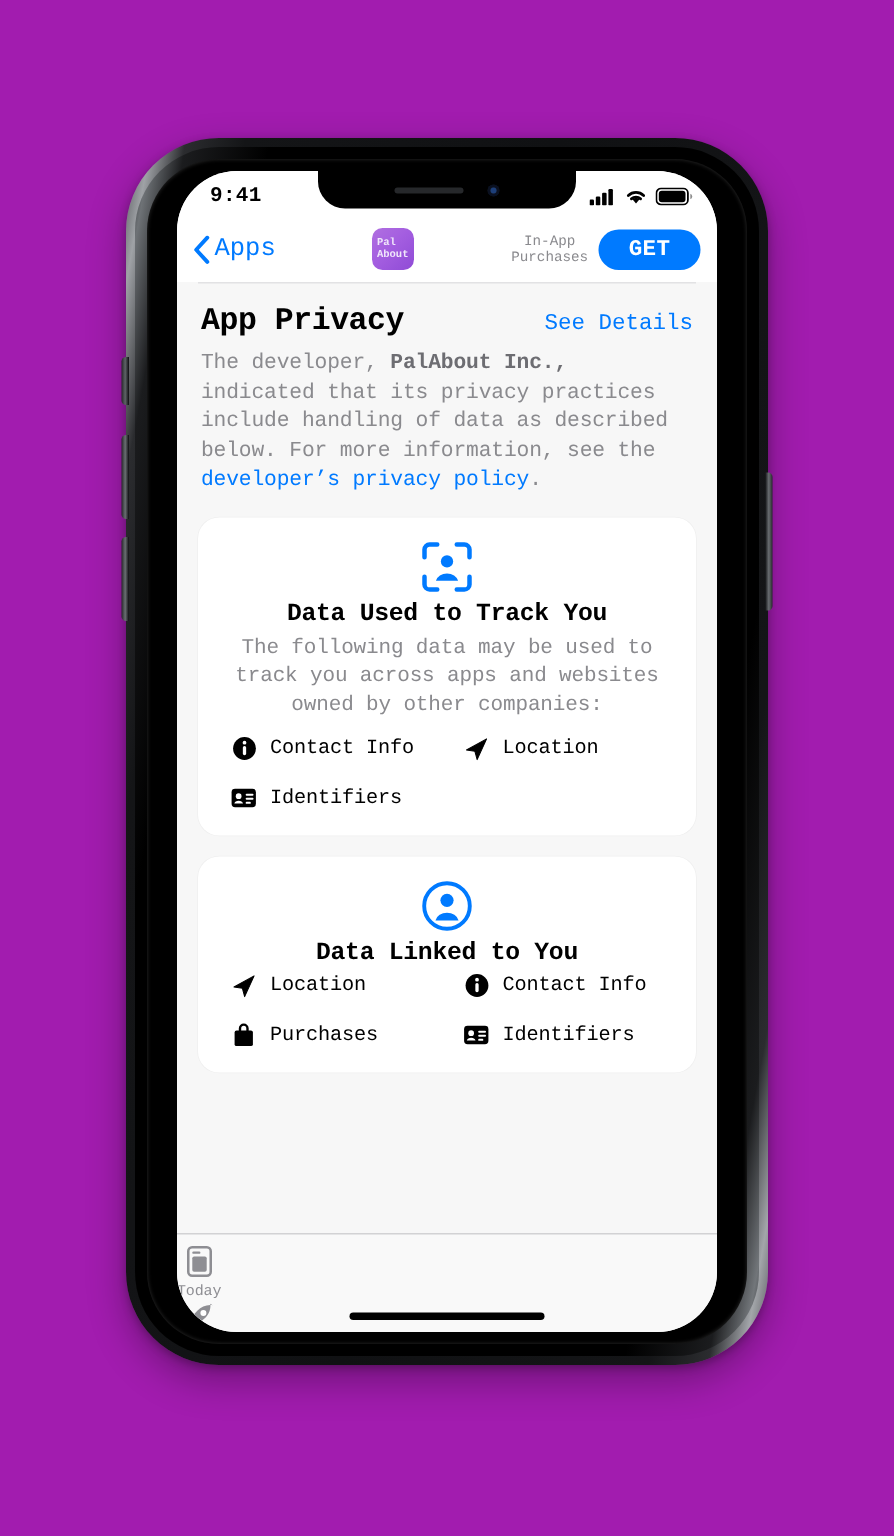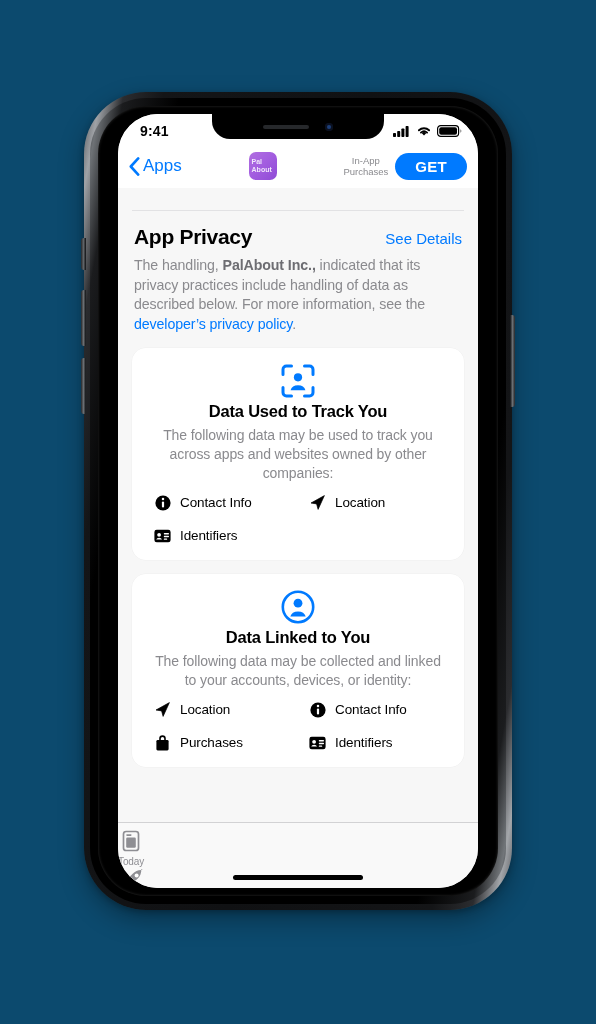--- a/index.html
+++ b/index.html
@@ -13,21 +13,22 @@
     overflow: hidden;
     font-family: "Liberation Sans", sans-serif;
     -webkit-font-smoothing: antialiased;
   }
 
   
   #stage {
     position: relative;
     width: 596px;
     height: 1024px;
-    background: #0c4a6e;
+    background: #a21caf;
+    font-family: Liberation Mono, monospace;
   }
 
   .phone-outer {
     position: absolute;
     left: 84px;
     top: 92px;
     width: 428px;
     height: 818px;
     border-radius: 62px;
     background: linear-gradient(100deg,
@@ -234,21 +235,20 @@
   
   .content {
     position: absolute;
     top: 74px;
     left: 0; right: 0;
     bottom: 66px;
     background: #f7f7f7;
     overflow: hidden;
     padding: 0 14px;
     box-sizing: border-box;
-    margin-top: 22px;
   }
   .sep {
     height: 1px;
     background: #e2e2e4;
     margin: 0 0 0 0;
   }
 
   .section-head {
     display: flex;
     align-items: baseline;
@@ -436,21 +436,21 @@
 
     <div class="content">
       <div class="sep"></div>
 
       <div class="section-head">
         <div class="section-title">App Privacy</div>
         <div class="see-details">See Details</div>
       </div>
 
       <div class="blurb">
-        <span>The handling, </span><b>PalAbout Inc.,</b><span> indicated that its privacy practices include handling of data as described below. For more information, see the </span><a>developer’s privacy policy</a><span>.</span>
+        <span>The developer, </span><b>PalAbout Inc.,</b><span> indicated that its privacy practices include handling of data as described below. For more information, see the </span><a>developer’s privacy policy</a><span>.</span>
       </div>
 
       <div class="card">
         <div class="card-icon-wrap">
           <svg width="34" height="34" viewBox="0 0 34 34">
             <path d="M2 10.5 V5.4 A3.4 3.4 0 0 1 5.4 2 H10.5" stroke="#007aff" stroke-width="3" fill="none" stroke-linecap="round"></path>
             <path d="M23.5 2 H28.6 A3.4 3.4 0 0 1 32 5.4 V10.5" stroke="#007aff" stroke-width="3" fill="none" stroke-linecap="round"></path>
             <path d="M32 23.5 V28.6 A3.4 3.4 0 0 1 28.6 32 H23.5" stroke="#007aff" stroke-width="3" fill="none" stroke-linecap="round"></path>
             <path d="M10.5 32 H5.4 A3.4 3.4 0 0 1 2 28.6 V23.5" stroke="#007aff" stroke-width="3" fill="none" stroke-linecap="round"></path>
             <circle cx="17" cy="13.3" r="4.1" fill="#007aff"></circle>
@@ -500,21 +500,20 @@
 
       <div class="card">
         <div class="card-icon-wrap">
           <svg width="34" height="34" viewBox="0 0 34 34">
             <circle cx="17" cy="17" r="15.2" fill="none" stroke="#007aff" stroke-width="2.6"></circle>
             <circle cx="17" cy="13.2" r="4.4" fill="#007aff"></circle>
             <path d="M9.3 26.6 a7.9 6.6 0 0 1 15.4 0 z" fill="#007aff"></path>
           </svg>
         </div>
         <div class="card-title">Data Linked to You</div>
-        <div class="card-sub">The following data may be collected and linked to your accounts, devices, or identity:</div>
         <div class="items-grid">
 
 
           <div class="data-item">
             <span class="glyph">
               <svg width="17" height="17" viewBox="0 0 17 17">
                 <path d="M15.4 1.6 L2.0 9.0 L7.6 9.9 L9.1 15.4 Z" fill="#000" stroke="#000" stroke-width="0.7" stroke-linejoin="round"></path>
               </svg>
             </span>
             <span>Location</span>

